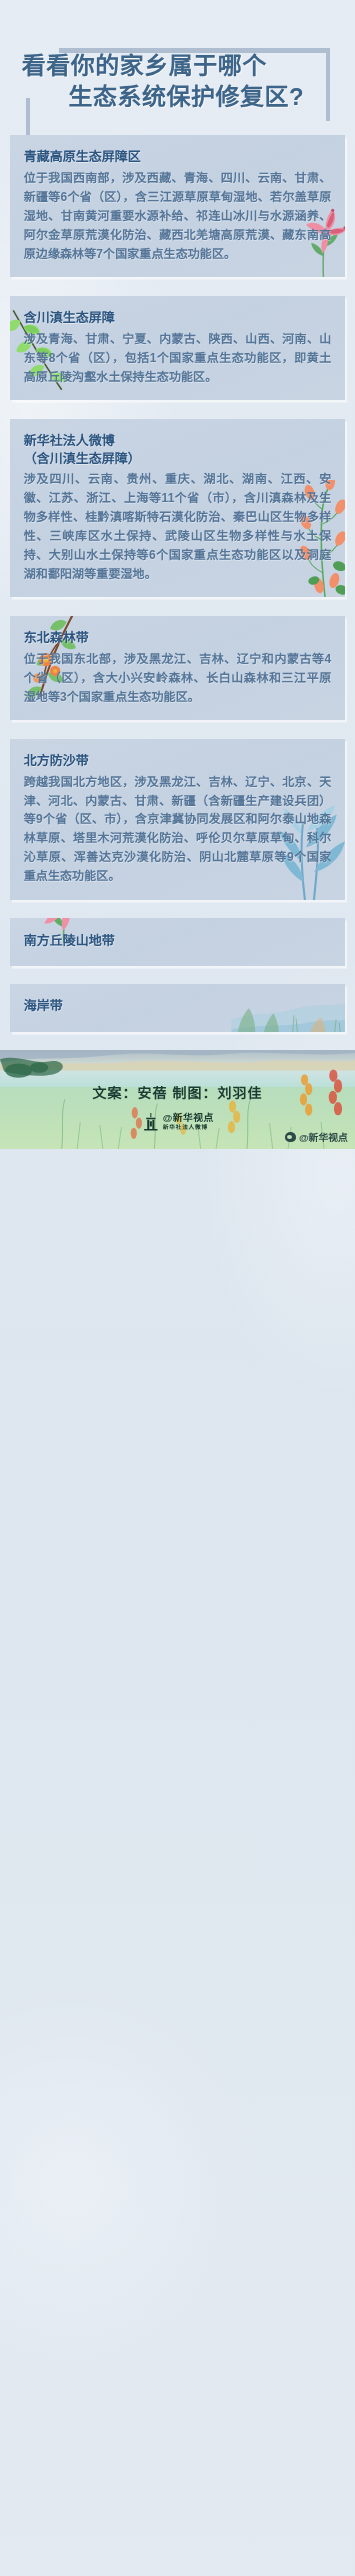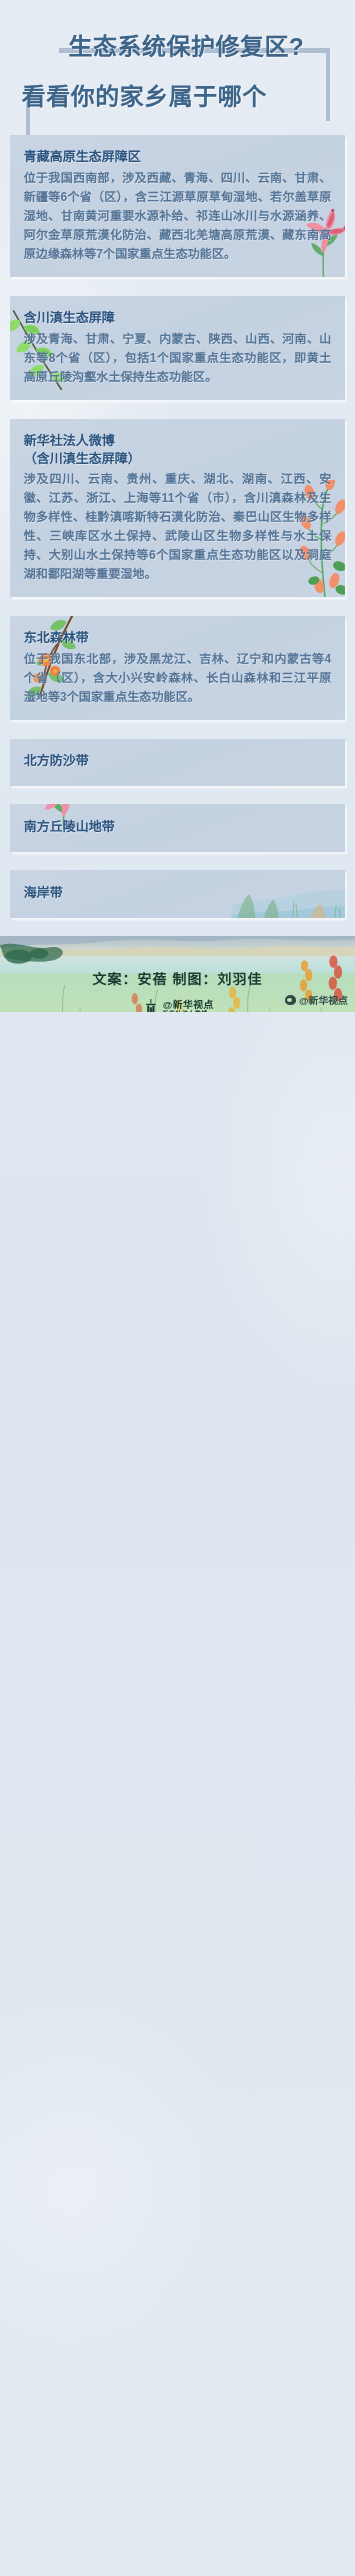--- a/index.html
+++ b/index.html
@@ -117,21 +117,21 @@
   .deco.d3 { right:-7.2px; bottom:-3.1px; }
   .deco.d4 { left:3.1px; bottom:14.4px; }
   .deco.d5 { right:-2.1px; top:61px; }
   .deco.d6 { left:23px; bottom:20.6px; }
   .deco.d7 { right:-10.3px; bottom:-10.3px; }
 
   
   .footer {
     position:relative;
     margin-top:4.1px;
-    height:76px;
+    height:99px;
     width:355px;
     overflow:hidden;
     background:
       linear-gradient(180deg,
         #b9c6d4 0%,
         #aebfc9 6%,
         #d9d4bd 14%,
         #cfe0dd 22%,
         #bfe0e0 32%,
         #b9dfcf 46%,
@@ -193,22 +193,22 @@
 <body>
 
 <div class="page-wash"></div>
 
 <div class="header">
   <div class="title-frame">
     <div class="frame-top"></div>
     <div class="frame-right"></div>
     <div class="frame-left"></div>
     <div class="frame-bottom"></div>
+    <div class="title-line l1">看看你的家乡属于哪个</div>
     <div class="title-line l2">生态系统保护修复区?</div>
-    <div class="title-line l1">看看你的家乡属于哪个</div>
   </div>
 </div>
 
 <div id="cards-root">
     <div class="card">
       <div class="deco d1"><svg width="49" height="77" viewBox="0 0 96 150">
           <g>
             <path d="M48,150 C46,110 48,86 50,62" stroke="#67ad6e" stroke-width="3" fill="none"></path>
             <path d="M49,104 C34,100 26,90 24,78 C36,80 46,90 49,104Z" fill="#63ab6a"></path>
             <path d="M50,86 C64,82 74,72 76,60 C64,62 53,72 50,86Z" fill="#63ab6a"></path>
@@ -310,20 +310,21 @@
             <path d="M70,92 C82,64 104,40 130,28 C124,58 98,84 70,92Z"></path>
             <path d="M66,160 C46,150 28,128 20,102 C44,110 62,132 66,160Z"></path>
             <path d="M86,140 C100,112 122,90 146,80 C140,110 114,134 86,140Z"></path>
           </g>
           <g fill="#9fd0e4" opacity=".75">
             <path d="M72,60 C84,36 104,18 126,10 C122,34 100,54 72,60Z"></path>
             <path d="M62,68 C46,56 32,38 26,16 C44,22 58,44 62,68Z"></path>
           </g>
         </svg></div>
       <div class="card-title"><span>北方防沙带</span></div>
+      <div class="card-body">跨越我国北方地区，涉及黑龙江、吉林、辽宁、北京、天津、河北、内蒙古、甘肃、新疆（含新疆生产建设兵团）等9个省（区、市），含京津冀协同发展区和阿尔泰山地森林草原、塔里木河荒漠化防治、呼伦贝尔草原草甸、科尔沁草原、浑善达克沙漠化防治、阴山北麓草原等9个国家重点生态功能区。</div>
     </div>
     <div class="card">
       <div class="deco d6"><svg width="67" height="67" viewBox="0 0 130 130">
           <path d="M60,130 C58,104 60,86 64,66" stroke="#5fae66" stroke-width="3" fill="none"></path>
           <path d="M62,100 C46,96 36,84 34,70 C48,74 58,86 62,100Z" fill="#5fae66"></path>
           <path d="M64,84 C80,80 90,68 92,54 C78,58 66,70 64,84Z" fill="#5fae66"></path>
           <g fill="#f090a6">
             <path d="M64,66 C48,58 30,52 20,40 C34,30 56,36 66,52Z"></path>
             <path d="M66,52 C66,34 72,18 84,8 C92,22 88,42 72,56Z"></path>
             <path d="M70,56 C86,46 106,44 118,48 C108,62 86,68 72,60Z"></path>

